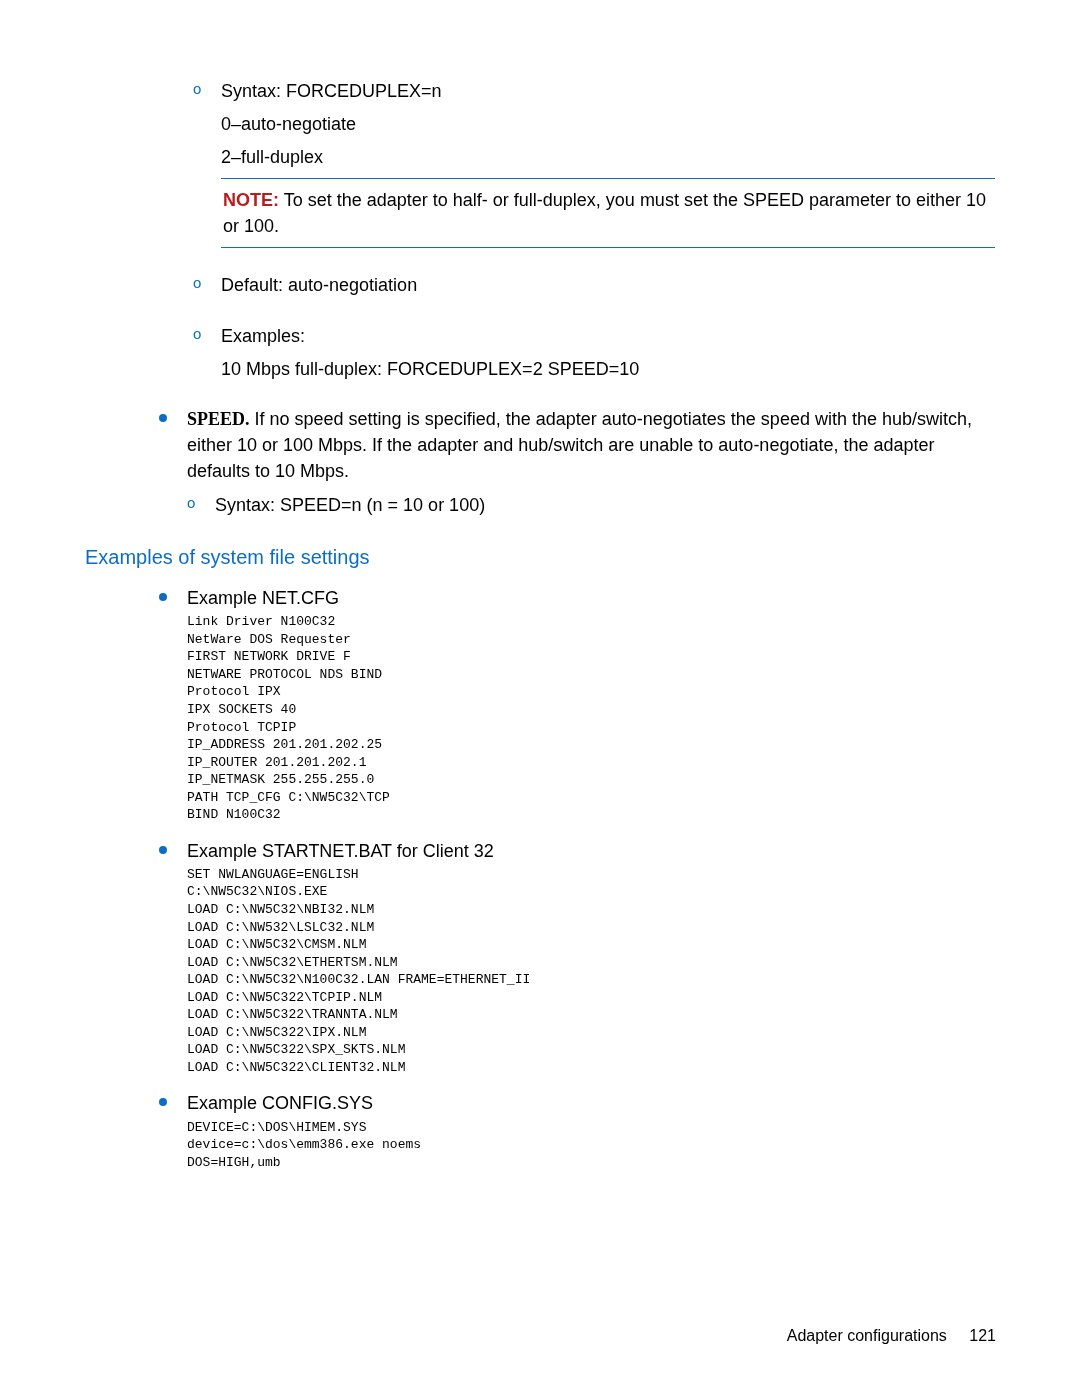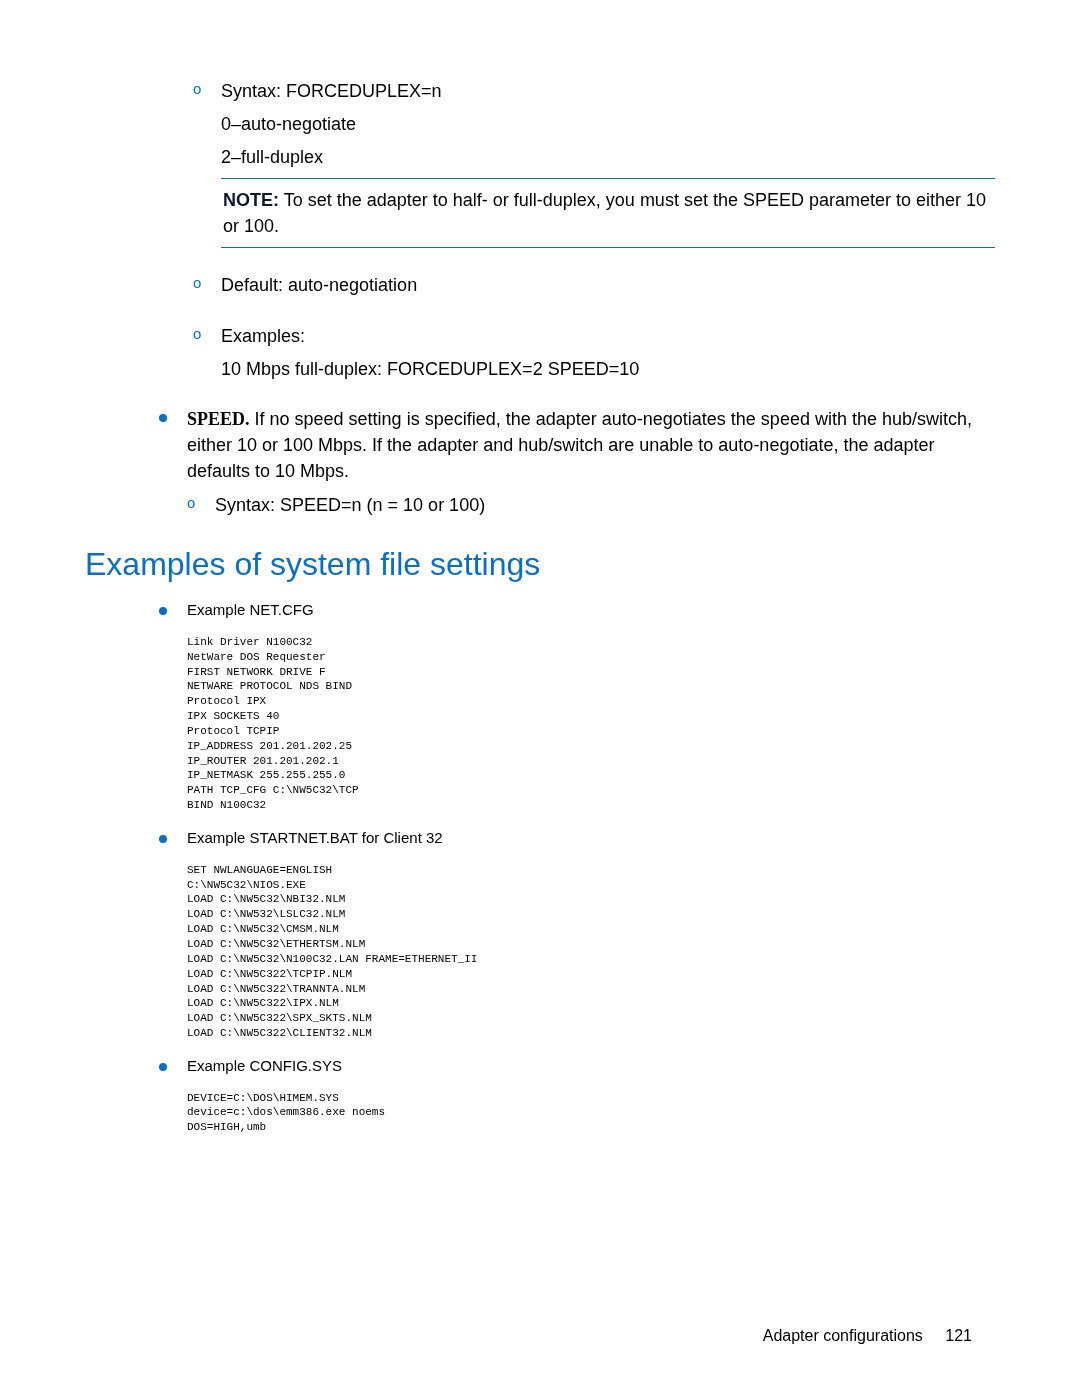--- a/index.html
+++ b/index.html
@@ -35,21 +35,21 @@
   }
   .note-box {
     margin: 8px 0 12px 0;
     border-top: 1.5px solid #0a6fc2;
     border-bottom: 1.5px solid #0a6fc2;
     padding: 8px 2px;
     font-size: 18px;
     line-height: 1.45;
   }
   .note-label {
-    color: #0f172a;
+    color: #b91c1c;
     font-weight: bold;
   }
   .bullet-list {
     margin-left: 70px;
   }
   .bullet-item {
     position: relative;
     padding-left: 32px;
     margin-bottom: 8px;
     font-size: 18px;
@@ -65,38 +65,38 @@
     background: #0a6fc2;
     border-radius: 50%;
   }
   .bullet-item .lead {
     font-weight: bold;
     font-family: Liberation Serif, serif;
   }
   h2.section-title {
     color: #0a6fc2;
     font-weight: normal;
-    font-size: 32px;
+    font-size: 20px;
     margin: 28px 0 16px 0;
   }
   .code-block {
     font-family: "Courier New", Courier, monospace;
-    font-size: 11px;
+    font-size: 13px;
     line-height: 1.35;
     white-space: pre;
-    margin-top: 14px;
+    margin-top: 2px;
   }
   .example-head {
-    font-size: 15px;
+    font-size: 18px;
     line-height: 1.45;
   }
   .footer {
     position: absolute;
     bottom: 52px;
-    right: 108px;
+    right: 84px;
     font-size: 16px;
     text-align: right;
   }
   .footer .page-num {
     margin-left: 18px;
   }
 </style>
 </head>
 <body>
 

